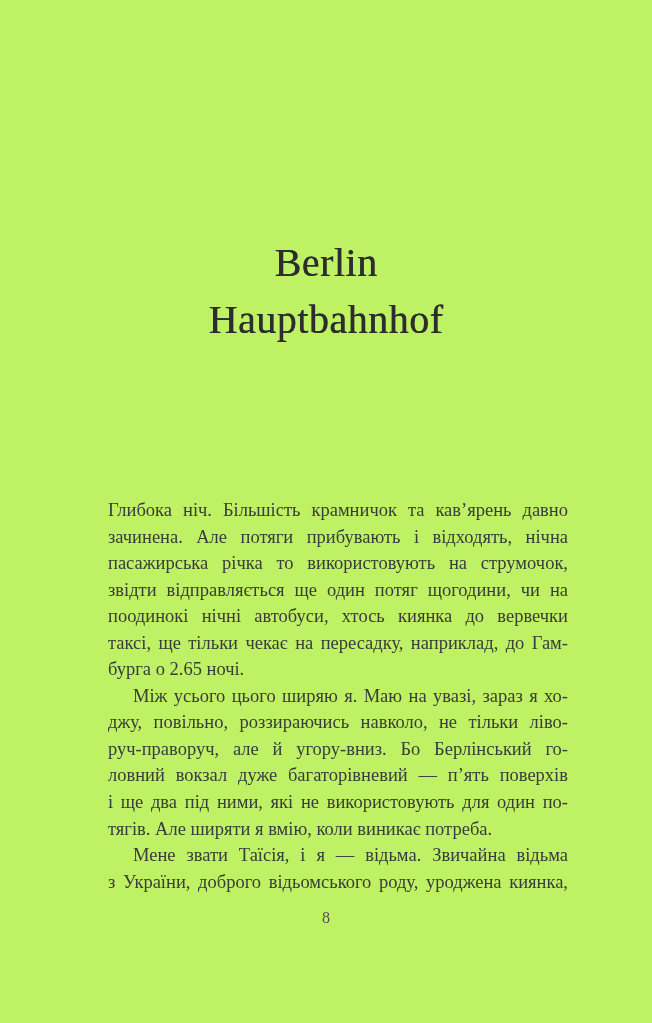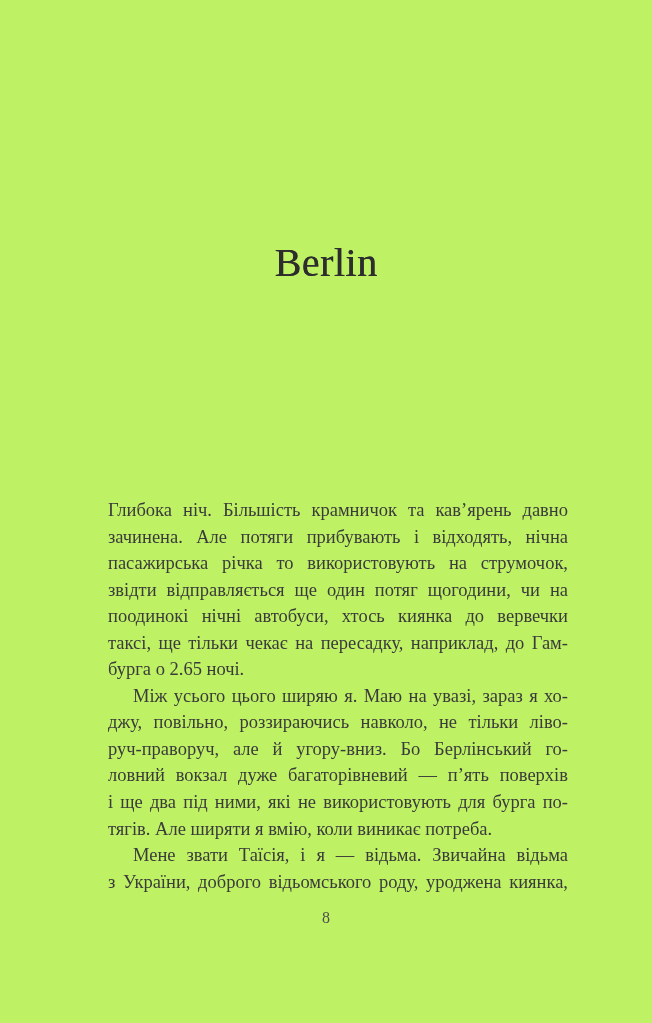--- a/index.html
+++ b/index.html
@@ -62,40 +62,41 @@
     line-height: 26px;
   }
 </style>
 </head>
 <body>
 
 <div class="page" style="background: #bef264; padding-left: 12px;">
 
   <header class="chapter-heading" style="color: rgb(45, 45, 45);">
     <div class="title-line">Berlin</div>
+    <div class="title-line">Hauptbahnhof</div>
   </header>
 
   <main class="body-text" style="color: rgb(59, 59, 59);">
 
     <div class="para">
       <div class="line">Глибока ніч. Більшість крамничок та кав’ярень давно</div>
       <div class="line">зачинена. Але потяги прибувають і відходять, нічна</div>
       <div class="line">пасажирська річка то використовують на струмочок,</div>
       <div class="line">звідти відправляється ще один потяг щогодини, чи на</div>
       <div class="line">поодинокі нічні автобуси, хтось киянка до вервечки</div>
       <div class="line">таксі, ще тільки чекає на пересадку, наприклад, до Гам-</div>
       <div class="line line--end">бурга о 2.65 ночі.</div>
     </div>
 
     <div class="para">
       <div class="line line--indent">Між усього цього ширяю я. Маю на увазі, зараз я хо-</div>
       <div class="line">джу, повільно, роззираючись навколо, не тільки ліво-</div>
       <div class="line">руч-праворуч, але й угору-вниз. Бо Берлінський го-</div>
       <div class="line">ловний вокзал дуже багаторівневий — п’ять поверхів</div>
-      <div class="line">і ще два під ними, які не використовують для бурга по-</div>
+      <div class="line">і ще два під ними, які не використовують для один по-</div>
       <div class="line line--end">тягів. Але ширяти я вмію, коли виникає потреба.</div>
     </div>
 
     <div class="para">
       <div class="line line--indent">Мене звати Таїсія, і я — відьма. Звичайна відьма</div>
       <div class="line">з України, доброго відьомського роду, уроджена киянка,</div>
     </div>
 
   </main>
 

